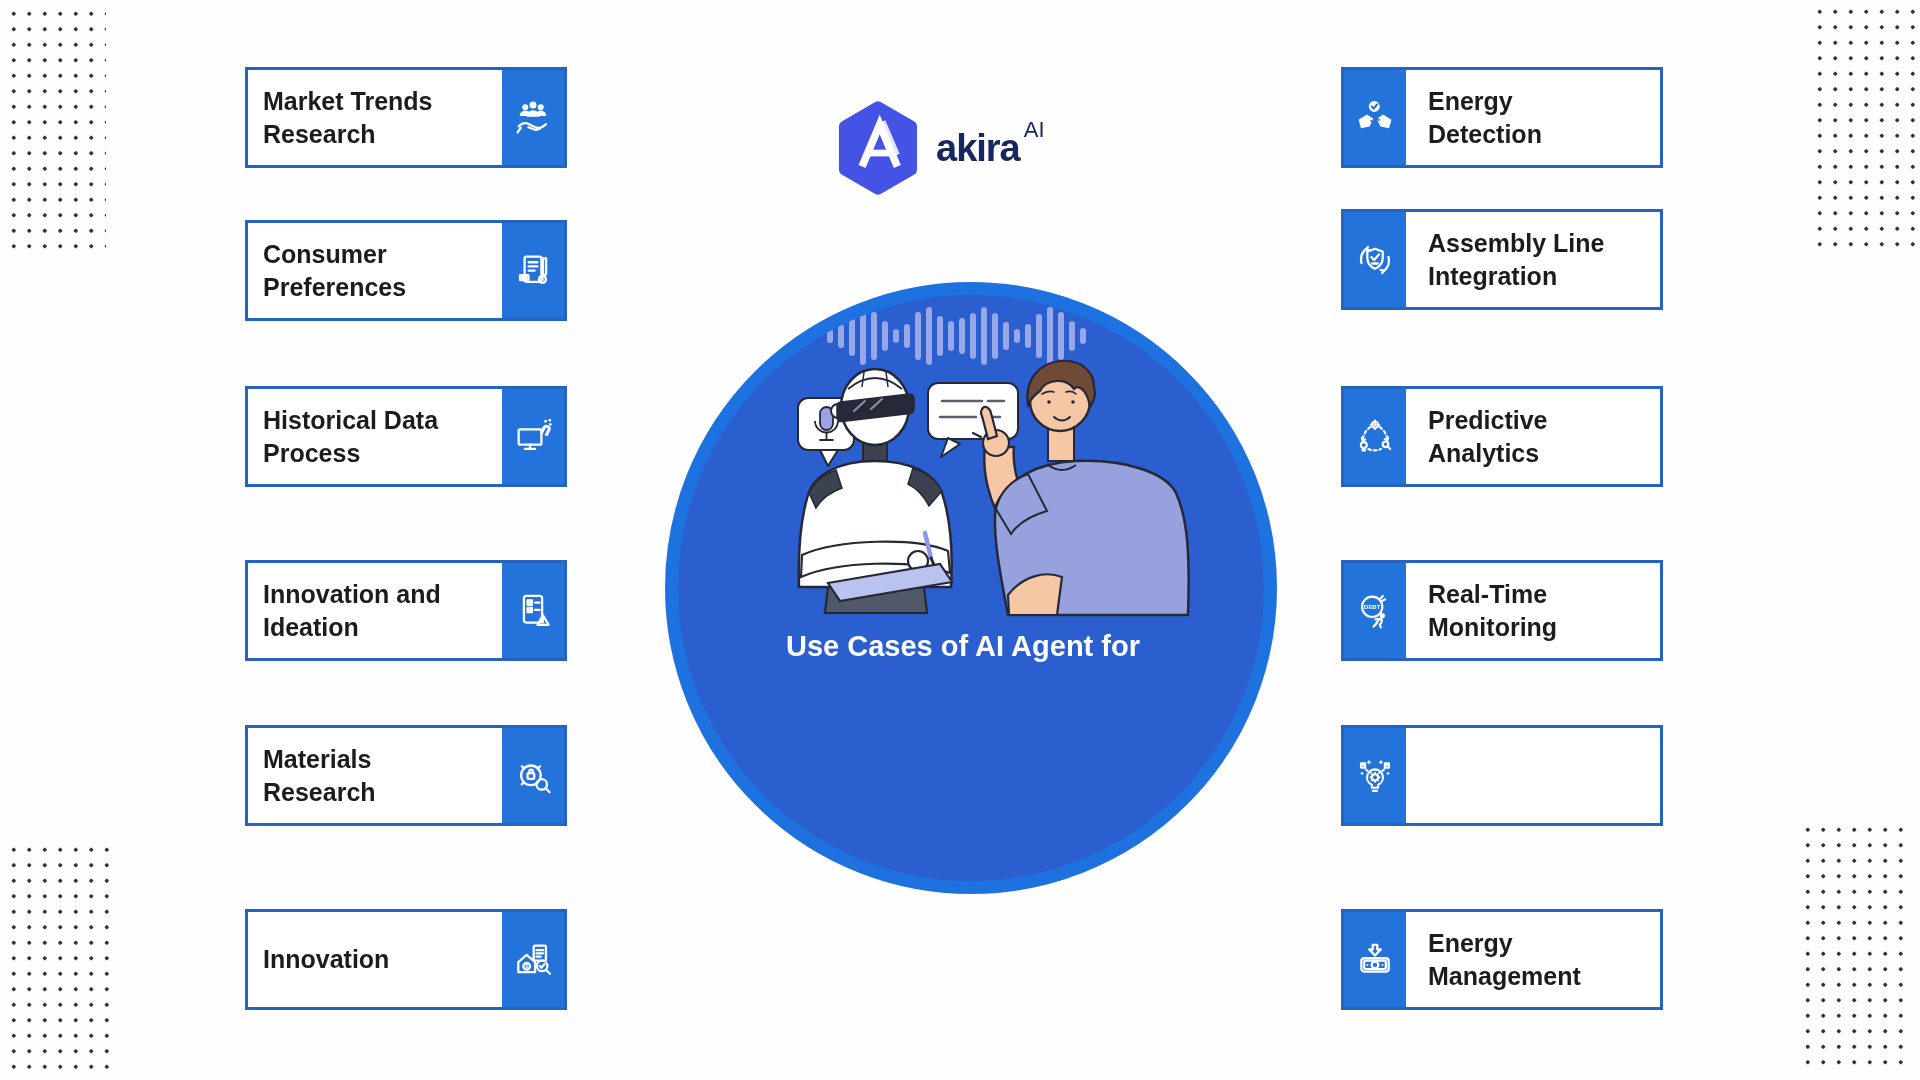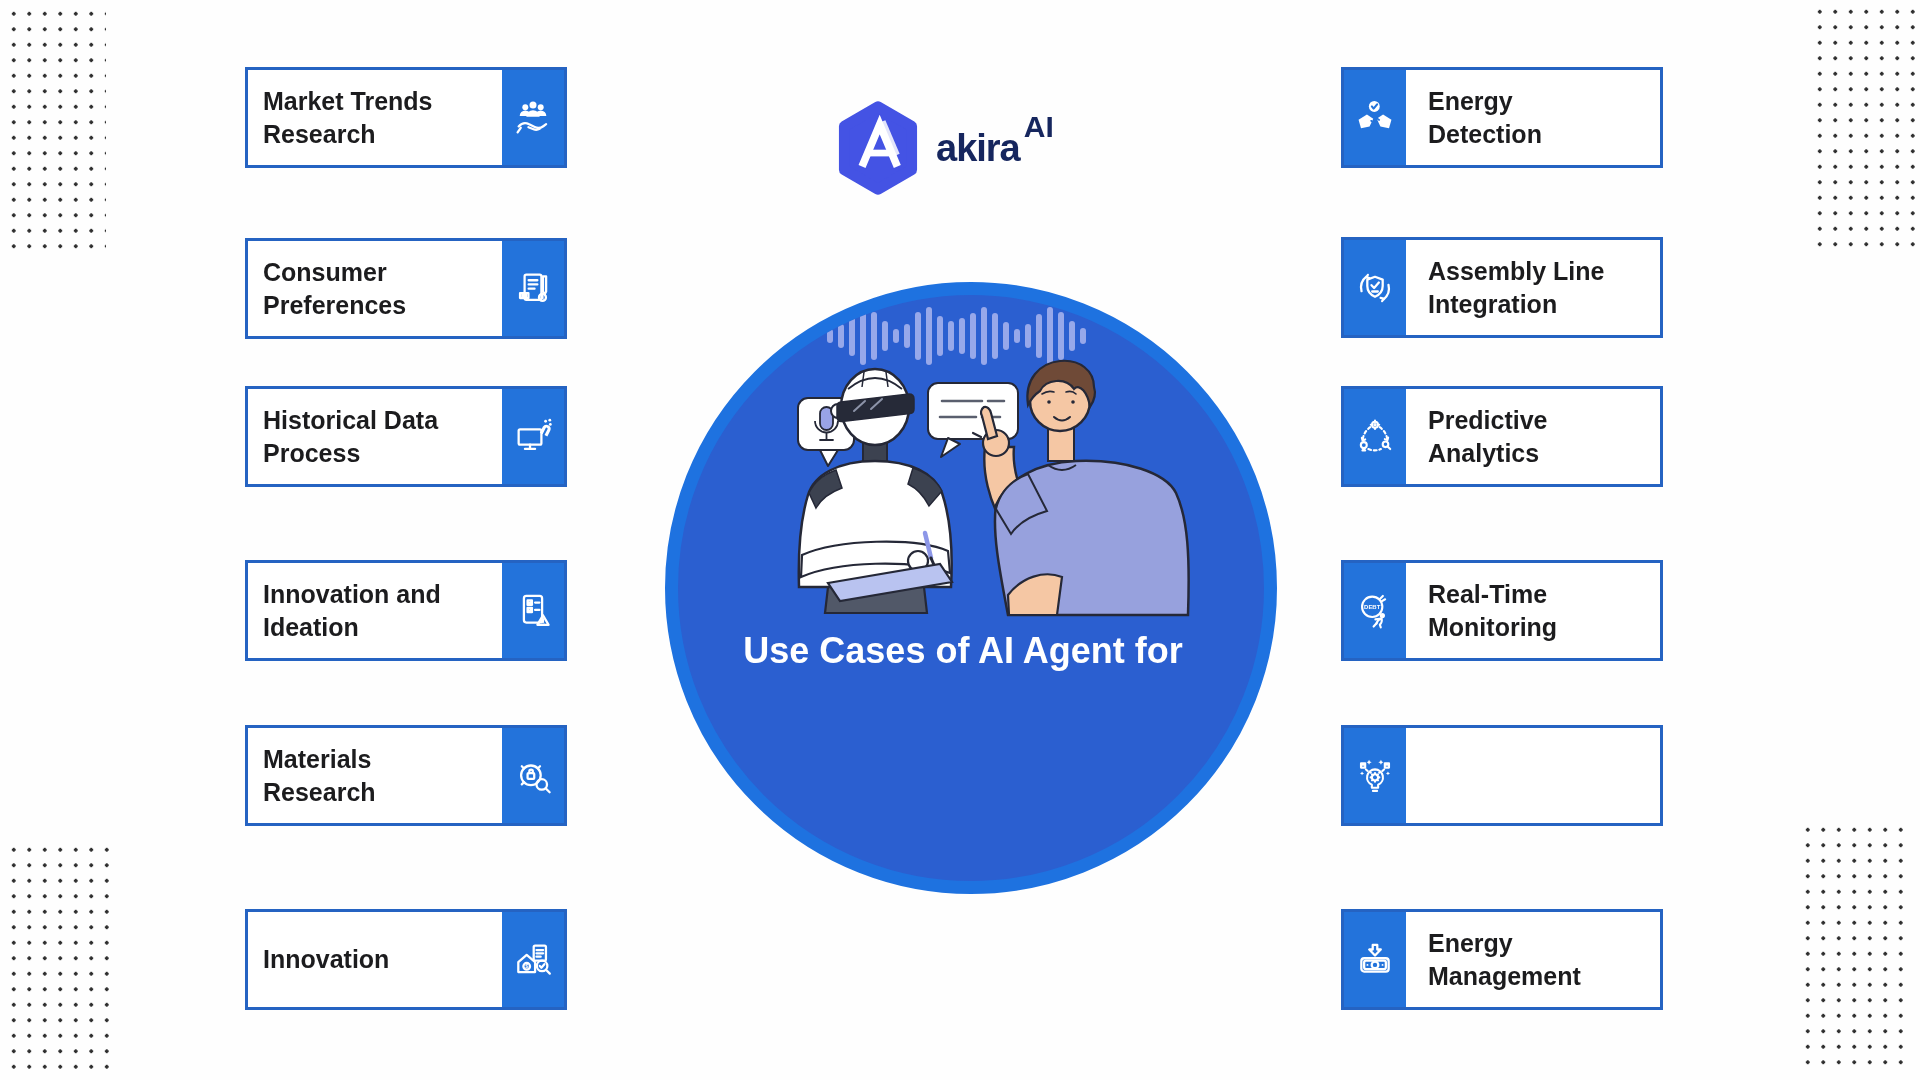--- a/index.html
+++ b/index.html
@@ -24,21 +24,21 @@
     background-size:15.5px 15.5px;
   }
   .dots.tl{left:6px;top:6px;width:100px;height:248px}
   .dots.tr{left:1812px;top:4px;width:104px;height:250px}
   .dots.bl{left:6px;top:842px;width:110px;height:232px}
   .dots.br{left:1800px;top:822px;width:114px;height:252px}
 
   .brand{position:absolute;left:836px;top:100px;display:flex;align-items:center;gap:16px}
   .brand .hex{width:84px;height:96px;display:block}
   .brand .word{font-size:38px;font-weight:bold;color:var(--logo-text);letter-spacing:-1px;line-height:1}
-  .brand .sup{font-size:30px;font-weight:bold;color:var(--logo-text);position:relative;top:-24px;left:4px;letter-spacing:0}
+  .brand .sup{font-size:22px;font-weight:normal;color:var(--logo-text);position:relative;top:-24px;left:4px;letter-spacing:0}
 
   .usecase-box{
     position:absolute;width:322px;height:101px;background:#fff;
     border:3px solid var(--box-border);display:flex;align-items:stretch;
   }
   .usecase-box .box-label{
     flex:1;display:flex;align-items:center;padding-left:15px;padding-right:4px;
     font-size:25px;font-weight:bold;color:var(--box-text);line-height:1.32;white-space:pre-line;
   }
   .usecase-box.right .box-label{padding-left:22px}
@@ -48,21 +48,21 @@
   .left-col{left:245px}
   .right-col{left:1341px}
 
   .center-circle{
     position:absolute;left:665px;top:282px;width:612px;height:612px;border-radius:50%;
     background:var(--circle-fill);border:13px solid var(--circle-ring);overflow:hidden;
   }
   .center-circle svg.scene{position:absolute;left:0;top:0;width:586px;height:586px}
   .circle-title{
     position:absolute;left:0;right:16px;top:334px;text-align:center;color:#fff;
-    font-size:36px;font-weight:bold;line-height:1.22;
+    font-size:29px;font-weight:bold;line-height:1.22;
   }
 </style>
 </head>
 <body>
 
 <div class="canvas">
 
   <div class="dots tl"></div>
   <div class="dots tr"></div>
   <div class="dots bl"></div>
@@ -93,21 +93,21 @@
             <path d="M13.2 10.9a3.2 3.2 0 0 1 6.4 0z" fill="#fff" stroke="none"></path>
             <path d="M8.2 11.3a3.8 3.8 0 0 1 7.6 0z" fill="#fff" stroke="none"></path>
         <path d="M3.8 16.8c1.8-2 3.8-2.4 6-1.2l3.2 1.6c1.6.8 3.4.6 4.9-.5l1.6-1.2"></path>
         <path d="M9.4 17.3l2.9 1.1c1.2.5 2.4.4 3.5-.2"></path>
         <path d="M3.2 20.2l1.8-2.6"></path>
       </g>
         </svg>
     </div>
   </div>
 
-  <div class="usecase-box left-col" style="top:238px">
+  <div class="usecase-box left-col" style="top:220px">
     <div class="box-label">Consumer
 Preferences</div>
     <div class="box-icon">
       <svg viewBox="0 0 24 24">
           <g fill="none" stroke="#fff" stroke-width="1.3" stroke-linecap="round" stroke-linejoin="round">
         <rect x="7.2" y="3.8" width="9.6" height="14.4" rx="1"></rect>
         <path d="M9.5 7h5M9.5 9.4h5M9.5 11.8h3.4"></path>
         <rect x="4.6" y="14.4" width="4.8" height="2.8"></rect>
             <path d="M5.9 15.1v1.4M7 15.1v1.4M8.1 15.1v1.4"></path>
         <path d="M19.5 4.8v8.6l-.9 1.8-.9-1.8V4.8z"></path>
@@ -200,21 +200,21 @@
         <path d="M2.6 13l4.8-3 3.6 2.4-2.1 4.4-4.9 1z" fill="#fff" stroke="none"></path>
         <path d="M21.4 13l-4.8-3-3.6 2.4 2.1 4.4 4.9 1z" fill="#fff" stroke="none"></path>
         <path d="M9.8 13.6l1.6 1.2M11.4 12.8l1.6 1.2M13 12.1l1.4 1" stroke="#2373db" stroke-width="1"></path>
       </g>
         </svg>
     </div>
     <div class="box-label">Energy
 Detection</div>
   </div>
 
-  <div class="usecase-box right right-col" style="top:237px">
+  <div class="usecase-box right right-col" style="top:209px">
     <div class="box-icon">
       <svg viewBox="0 0 24 24">
           <g fill="none" stroke="#fff" stroke-width="1.3" stroke-linecap="round" stroke-linejoin="round">
         <path d="M12 5.6l4.4 1.6v3.6c0 3.2-1.9 5-4.4 6.2-2.5-1.2-4.4-3-4.4-6.2V7.2z"></path>
         <path d="M10 10.4l1.5 1.6 2.7-3.1"></path>
             <path d="M10.4 14h3.2"></path>
         <path d="M4.3 13.8a8.2 8.2 0 0 1 2.9-8.4"></path>
             <path d="M7.9 4.5l-.7 1.5 1.6.4"></path>
         <path d="M19.7 10.2a8.2 8.2 0 0 1-2.9 8.4"></path>
             <path d="M16.1 19.5l.7-1.5-1.6-.4"></path>

